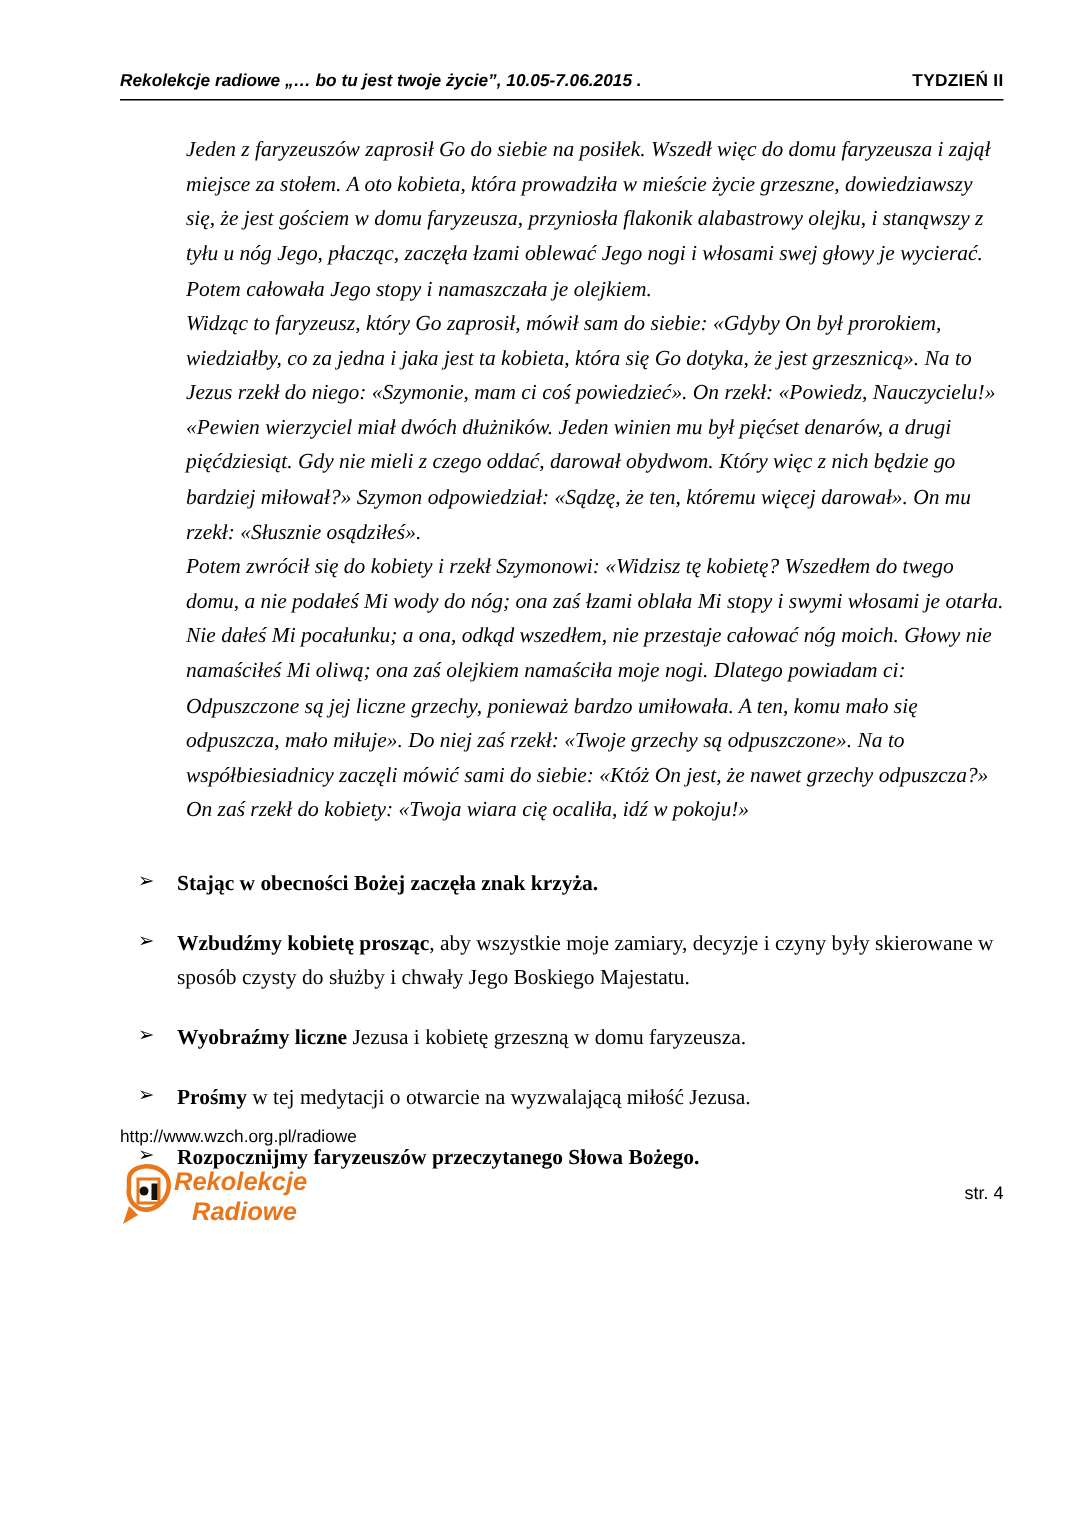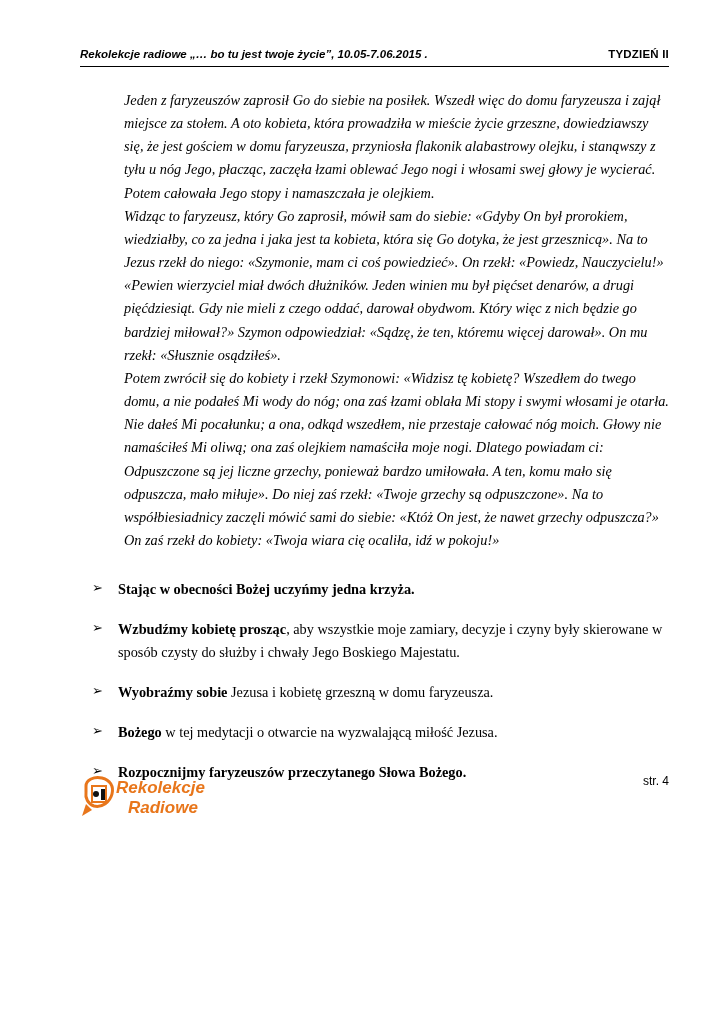--- a/index.html
+++ b/index.html
@@ -90,21 +90,21 @@
     right: 56px;
     bottom: 36px;
   }
   .footer-url {
     font-family: "Liberation Sans", sans-serif;
     font-size: 11.5px;
     margin-bottom: 10px;
   }
   .footer-bottom {
     display: flex;
-    align-items: flex-start;
+    align-items: center;
     justify-content: space-between;
   }
   .logo {
     position: relative;
     width: 200px;
     height: 46px;
   }
   .logo svg { display: block; }
   .page-num {
     font-family: "Liberation Sans", sans-serif;
@@ -125,41 +125,42 @@
 
   <div class="scripture">
     <p>Jeden z faryzeuszów zaprosił Go do siebie na posiłek. Wszedł więc do domu faryzeusza i zajął miejsce za stołem. A oto kobieta, która prowadziła w mieście życie grzeszne, dowiedziawszy się, że jest gościem w domu faryzeusza, przyniosła flakonik alabastrowy olejku, i stanąwszy z tyłu u nóg Jego, płacząc, zaczęła łzami oblewać Jego nogi i włosami swej głowy je wycierać. Potem całowała Jego stopy i namaszczała je olejkiem.</p>
     <p>Widząc to faryzeusz, który Go zaprosił, mówił sam do siebie: «Gdyby On był prorokiem, wiedziałby, co za jedna i jaka jest ta kobieta, która się Go dotyka, że jest grzesznicą». Na to Jezus rzekł do niego: «Szymonie, mam ci coś powiedzieć». On rzekł: «Powiedz, Nauczycielu!» «Pewien wierzyciel miał dwóch dłużników. Jeden winien mu był pięćset denarów, a drugi pięćdziesiąt. Gdy nie mieli z czego oddać, darował obydwom. Który więc z nich będzie go bardziej miłował?» Szymon odpowiedział: «Sądzę, że ten, któremu więcej darował». On mu rzekł: «Słusznie osądziłeś».</p>
     <p>Potem zwrócił się do kobiety i rzekł Szymonowi: «Widzisz tę kobietę? Wszedłem do twego domu, a nie podałeś Mi wody do nóg; ona zaś łzami oblała Mi stopy i swymi włosami je otarła. Nie dałeś Mi pocałunku; a ona, odkąd wszedłem, nie przestaje całować nóg moich. Głowy nie namaściłeś Mi oliwą; ona zaś olejkiem namaściła moje nogi. Dlatego powiadam ci: Odpuszczone są jej liczne grzechy, ponieważ bardzo umiłowała. A ten, komu mało się odpuszcza, mało miłuje». Do niej zaś rzekł: «Twoje grzechy są odpuszczone». Na to współbiesiadnicy zaczęli mówić sami do siebie: «Któż On jest, że nawet grzechy odpuszcza?» On zaś rzekł do kobiety: «Twoja wiara cię ocaliła, idź w pokoju!»</p>
   </div>
 
   <ul class="points">
     <li>
       <span class="arrow">➢</span>
-      <span class="point-text"><b>Stając w obecności Bożej uczyńmy jedna krzyża.</b><span></span></span>
+      <span class="point-text"><b>Stając w obecności Bożej zaczęła znak krzyża.</b><span></span></span>
     </li>
     <li>
       <span class="arrow">➢</span>
       <span class="point-text"><b>Wzbudźmy kobietę prosząc</b><span>, aby wszystkie moje zamiary, decyzje i czyny były skierowane w sposób czysty do służby i chwały Jego Boskiego Majestatu.</span></span>
     </li>
     <li>
       <span class="arrow">➢</span>
-      <span class="point-text"><b>Wyobraźmy sobie</b><span> Jezusa i kobietę grzeszną  w domu faryzeusza.</span></span>
+      <span class="point-text"><b>Wyobraźmy liczne</b><span> Jezusa i kobietę grzeszną  w domu faryzeusza.</span></span>
     </li>
     <li>
       <span class="arrow">➢</span>
-      <span class="point-text"><b>Bożego</b><span> w tej medytacji o otwarcie na wyzwalającą miłość Jezusa.</span></span>
+      <span class="point-text"><b>Prośmy</b><span> w tej medytacji o otwarcie na wyzwalającą miłość Jezusa.</span></span>
     </li>
     <li>
       <span class="arrow">➢</span>
       <span class="point-text"><b>Rozpocznijmy faryzeuszów przeczytanego Słowa Bożego.</b><span></span></span>
     </li>
   </ul>
 
   <div class="footer">
+    <div class="footer-url">http://www.wzch.org.pl/radiowe</div>
     <div class="footer-bottom">
       <div class="logo">
         <svg width="200" height="46" viewBox="0 0 200 46">
 
           <path d="M6 12 C6 6, 14 2, 22 4 C30 6, 34 12, 32 20 C30 28, 22 34, 14 32 C8 30, 5 24, 6 18 Z" fill="none" stroke="#E8761B" stroke-width="3"></path>
           <rect x="12" y="12" width="14" height="16" fill="none" stroke="#E8761B" stroke-width="2"></rect>
           <circle cx="16" cy="20" r="3" fill="#111111"></circle>
           <rect x="21" y="15" width="4" height="11" fill="#111111"></rect>
           <path d="M6 30 L2 42 L12 36 Z" fill="#E8761B"></path>
 

